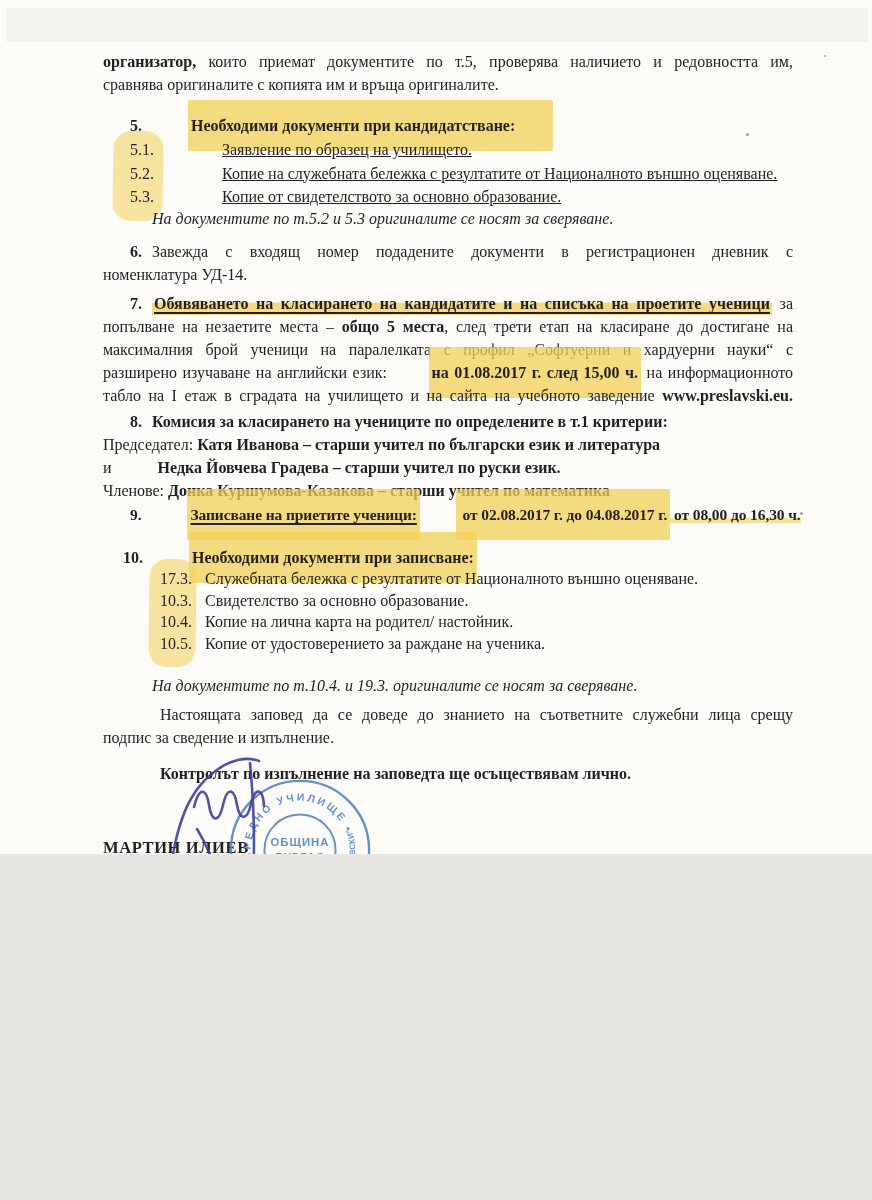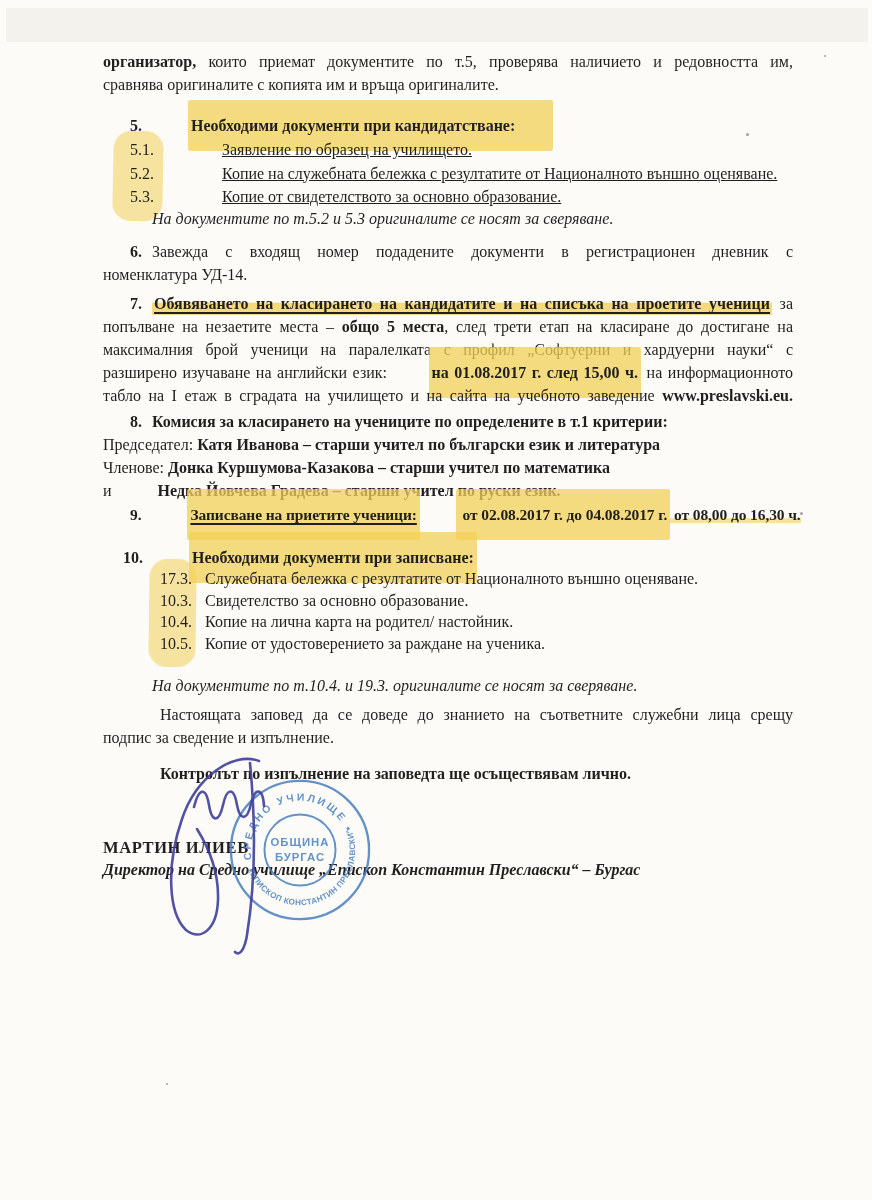--- a/index.html
+++ b/index.html
@@ -1,17 +1,17 @@
 <!DOCTYPE html>
 <html lang="bg"><head>
 <meta charset="utf-8">
 <style>
   html,body{margin:0;padding:0;background:#e8e6e2;}
   .page{
-    position:relative;width:872px;height:1200px;margin:0 auto;
+    position:relative;width:872px;height:854px;margin:0 auto;
     background:#fcfbf8;overflow:hidden;
     font-family:"Liberation Serif","DejaVu Serif",serif;
     color:#211f1d;font-size:16px;
   }
   .scanband{position:absolute;left:6px;top:8px;right:4px;height:34px;background:#f1efea;opacity:.75;}
   .blk{position:absolute;left:103px;width:690px;line-height:23px;}
   .jl{text-align:justify;text-align-last:justify;}
   .b{font-weight:bold;}
   .it{font-style:italic;}
   .u{text-decoration:underline;text-decoration-thickness:1.5px;text-underline-offset:3px;}
@@ -80,22 +80,22 @@
     <div class="jl" style="text-indent:27px;"><span class="b num">7.</span><span class="b u hl-low">Обявяването на класирането на кандидатите и на списъка на проетите ученици</span><span> за</span></div>
     <div class="jl"><span>попълване на незаетите места – </span><span class="b">общо 5 места</span><span>, след трети етап на класиране до достигане на</span></div>
     <div class="jl">максималния брой ученици на паралелката с профил „Софтуерни и хардуерни науки“ с</div>
     <div class="jl"><span>разширено изучаване на английски език: </span><span class="b hl">на 01.08.2017 г. след 15,00 ч.</span><span> на информационното</span></div>
     <div class="jl"><span>табло на I етаж в сградата на училището и на сайта на учебното заведение </span><span class="b">www.preslavski.eu.</span></div>
   </div>
 
   <div class="blk" style="top:410px;">
     <div style="text-indent:27px;"><span class="b num">8.</span><span class="b">Комисия за класирането на учениците по определените в т.1 критерии:</span></div>
     <div><span>Председател: </span><span class="b">Катя Иванова – старши учител по български език и литература</span></div>
+    <div><span>и</span><span class="tabgap"></span><span class="b">Недка Йовчева Градева – старши учител по руски език.</span></div>
     <div><span>Членове: </span><span class="b">Донка Куршумова-Казакова – старши учител по математика</span></div>
-    <div><span>и</span><span class="tabgap"></span><span class="b">Недка Йовчева Градева – старши учител по руски език.</span></div>
   </div>
 
   <div class="blk s9line" style="top:503px;text-indent:27px;">
     <span class="b num">9.</span><span class="b u hl">Записване на приетите ученици:</span><span class="b hl"> от 02.08.2017 г. до 04.08.2017 г.</span><span class="b hl-thin"> от 08,00 до 16,30 ч.</span>
   </div>
 
   <div class="blk" style="top:546px;text-indent:20px;">
     <span class="b num">10.</span><span class="b hl">Необходими документи при записване:</span>
   </div>
   <div class="blk" style="top:568px;line-height:21.5px;">

